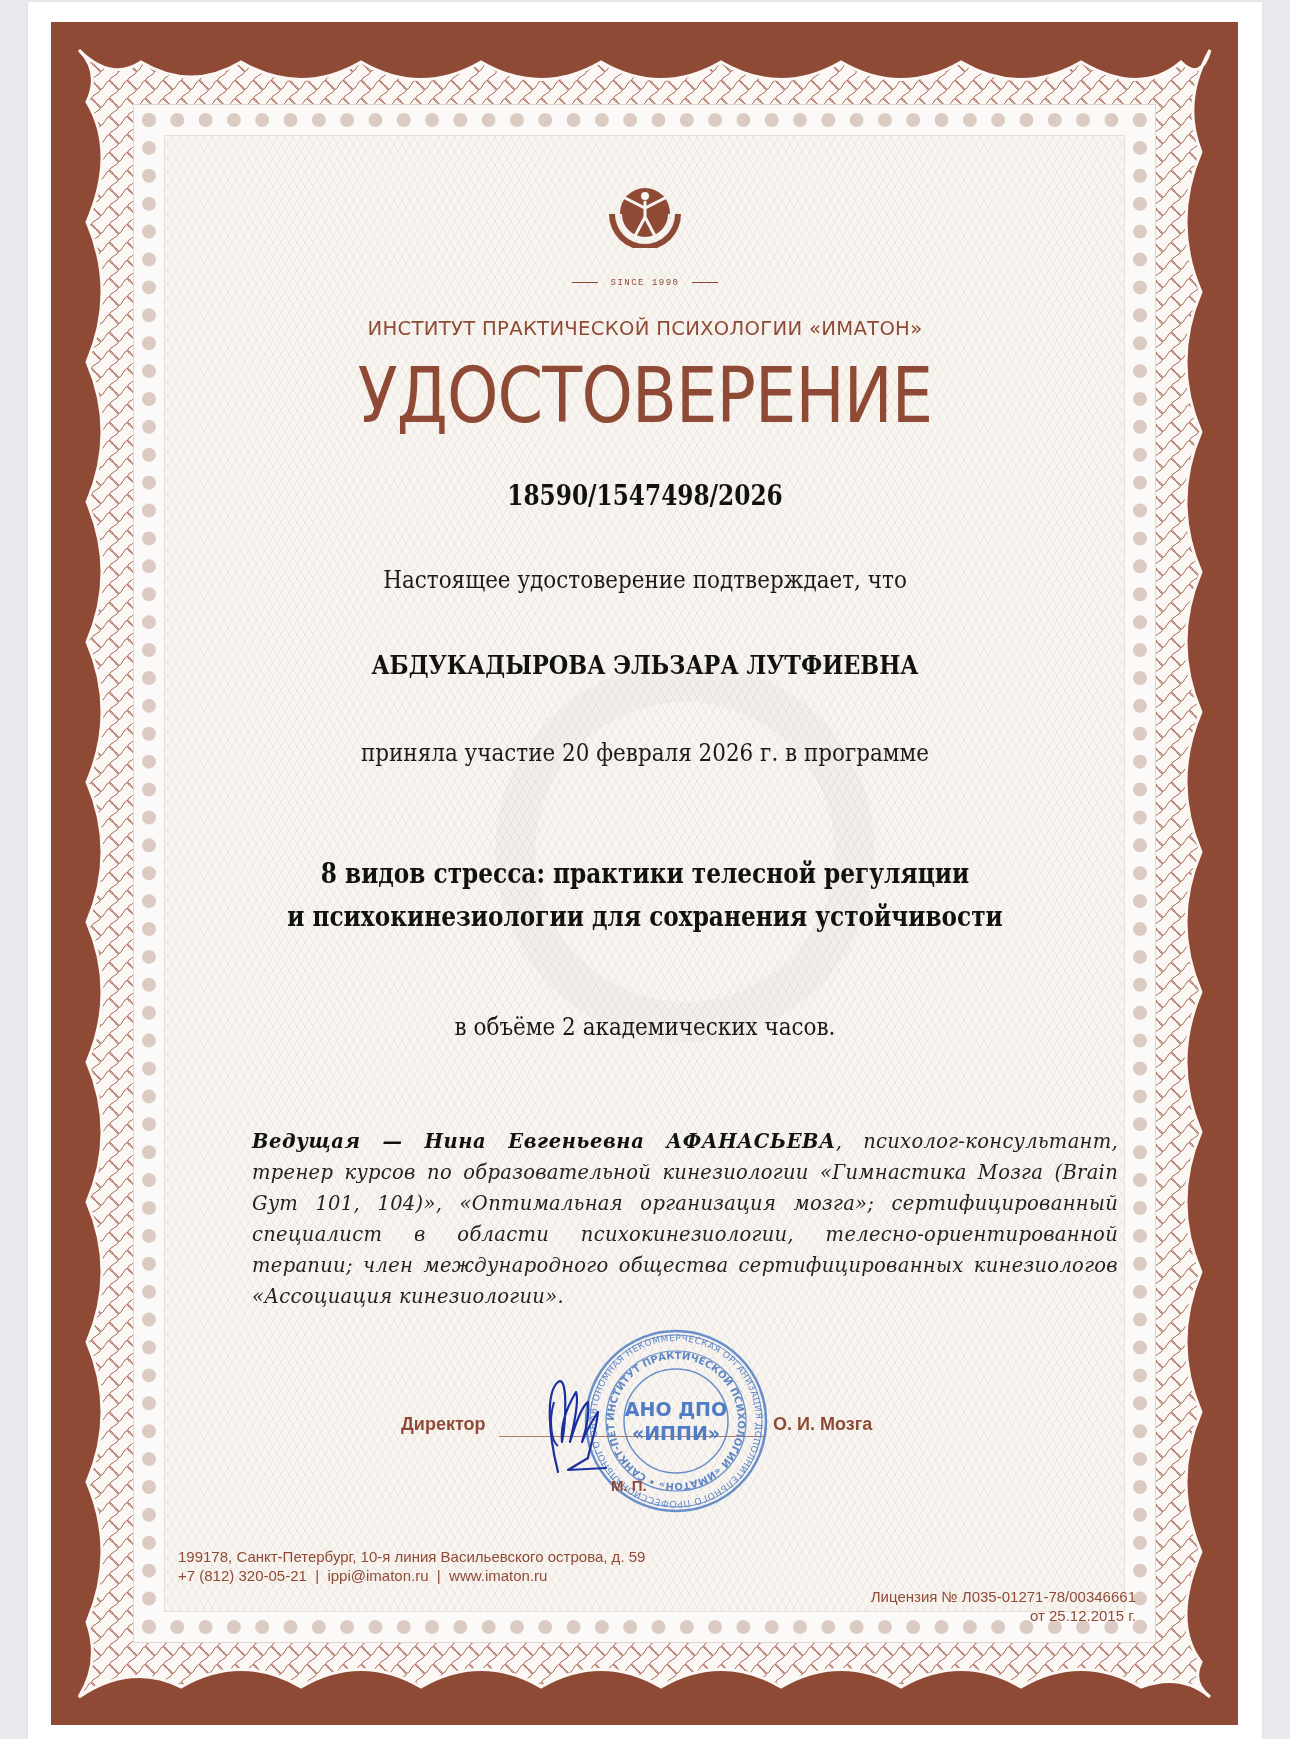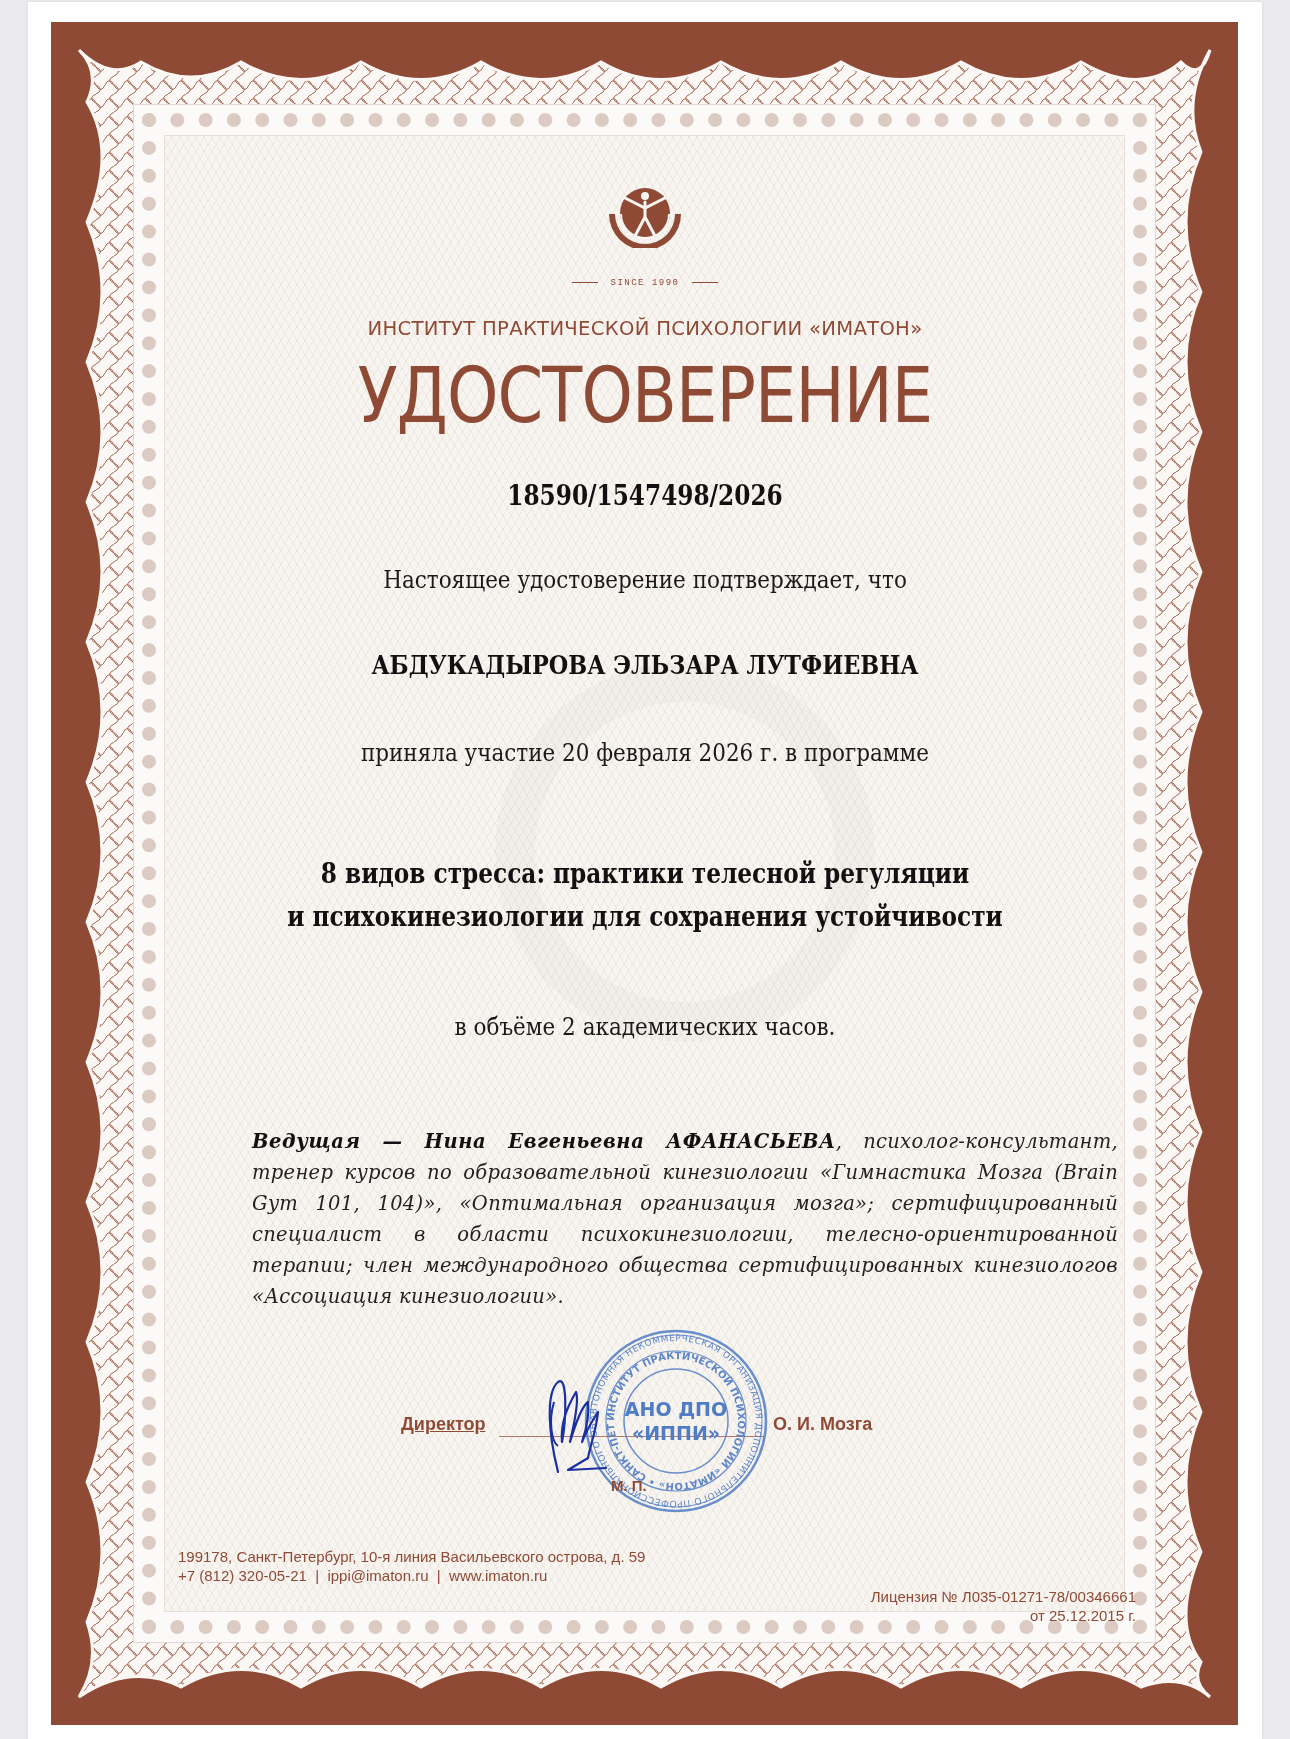--- a/index.html
+++ b/index.html
@@ -88,21 +88,21 @@
       font-size: 19.5px; line-height: 31px; color: #222;
       text-align: justify;
       letter-spacing: 0.3px;
       margin-left: 12px;
     }
     .lead b { font-weight: bold; color: #111; letter-spacing: 0.6px; }
 
     .sign-row { position: absolute; top: 1400px; left: 0; width: 1234px; height: 120px; }
     .director-label {
       position: absolute; left: 373px; top: 12px;
-      font-family: "Liberation Sans", sans-serif; font-size: 18px; font-weight: bold; color: #8f4a35; text-decoration: underline;
+      font-family: "Liberation Sans", sans-serif; font-size: 18px; font-weight: bold; color: #8f4a35;
     }
     .sign-line { position: absolute; left: 471px; top: 34px; width: 265px; height: 1px; background: #b07a68; }
     .director-name {
       position: absolute; left: 745px; top: 12px;
       font-family: "Liberation Sans", sans-serif; font-size: 18px; font-weight: bold; color: #8f4a35;
     }
     .mp {
       position: absolute; left: 583px; top: 60px;
       font-family: "Liberation Sans", sans-serif; font-size: 15px; color: #8f4a35; font-weight: bold; margin-top: 15px;
     }

